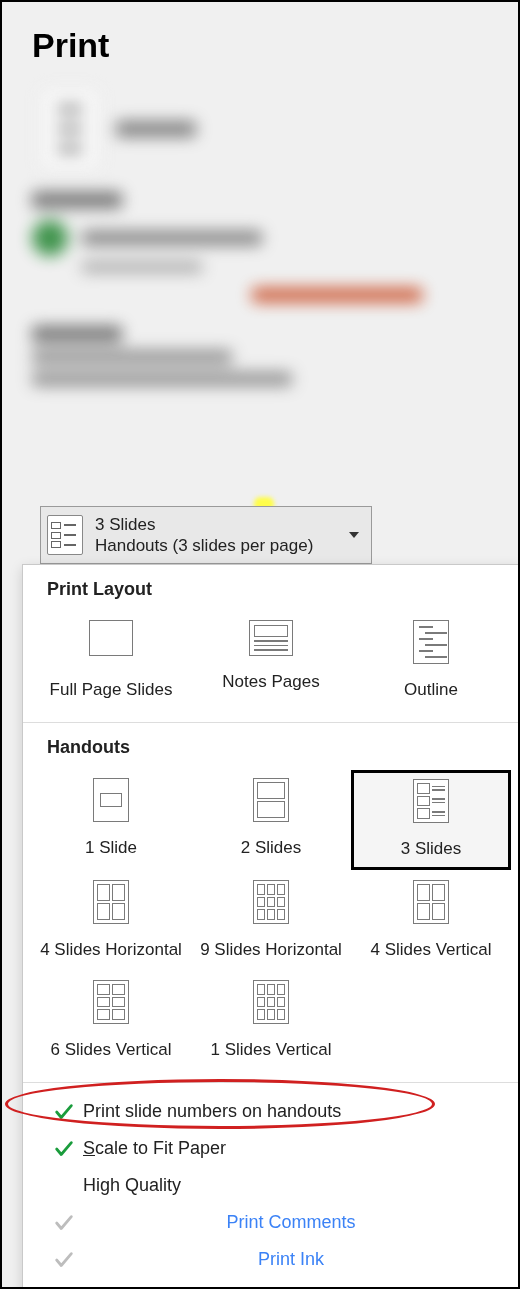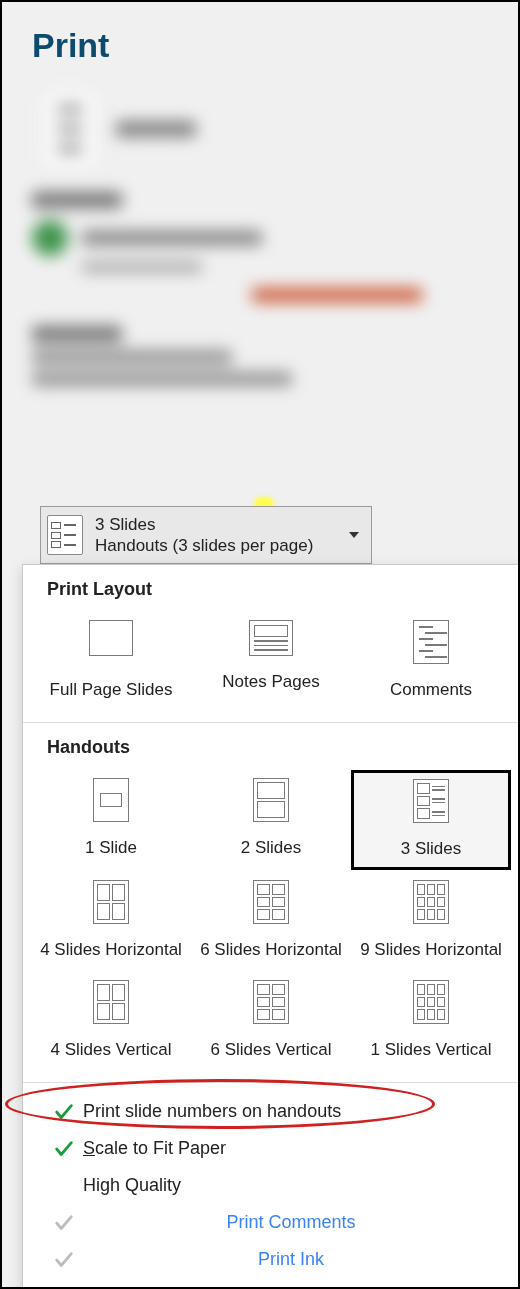--- a/index.html
+++ b/index.html
@@ -11,21 +11,21 @@
     background: #f0f0f0;
     border: 2px solid #000;
     position: relative;
     overflow: hidden;
   }
   .page-title {
     position: absolute;
     top: 24px; left: 30px;
     font-size: 34px;
     font-weight: 600;
-    color: #0c4a6e;
+    color: #000000;
   }
 
   
   .blur-area {
     position: absolute;
     left: 20px; top: 70px;
     width: 480px; height: 440px;
     filter: blur(8px);
     opacity: 0.9;
     pointer-events: none;
@@ -232,21 +232,21 @@
     </div>
     <div class="item">
       <div class="outline-icon">
         <div></div>
           <div></div>
           <div></div>
           <div></div>
           <div></div>
           <div></div>
       </div>
-      <div class="item-label">Comments</div>
+      <div class="item-label">Outline</div>
     </div>
   </div>
 
   <hr class="div">
 
   <div class="section-title">Handouts</div>
   <div class="grid">
 
     <div class="item">
       <div class="hicon center-one">
@@ -283,31 +283,20 @@
     </div>
 
     <div class="item">
       <div class="hicon" style="grid-template:repeat(2,1fr)/repeat(2,1fr);">
         <div class="sb"></div>
           <div class="sb"></div>
           <div class="sb"></div>
           <div class="sb"></div>
       </div>
       <div class="item-label">4 Slides Horizontal</div>
-    </div>
-    <div class="item">
-      <div class="hicon" style="grid-template:repeat(3,1fr)/repeat(2,1fr);">
-        <div class="sb"></div>
-          <div class="sb"></div>
-          <div class="sb"></div>
-          <div class="sb"></div>
-          <div class="sb"></div>
-          <div class="sb"></div>
-      </div>
-      <div class="item-label">6 Slides Horizontal</div>
     </div>
     <div class="item">
       <div class="hicon" style="grid-template:repeat(3,1fr)/repeat(3,1fr);">
         <div class="sb"></div>
           <div class="sb"></div>
           <div class="sb"></div>
           <div class="sb"></div>
           <div class="sb"></div>
           <div class="sb"></div>
           <div class="sb"></div>

